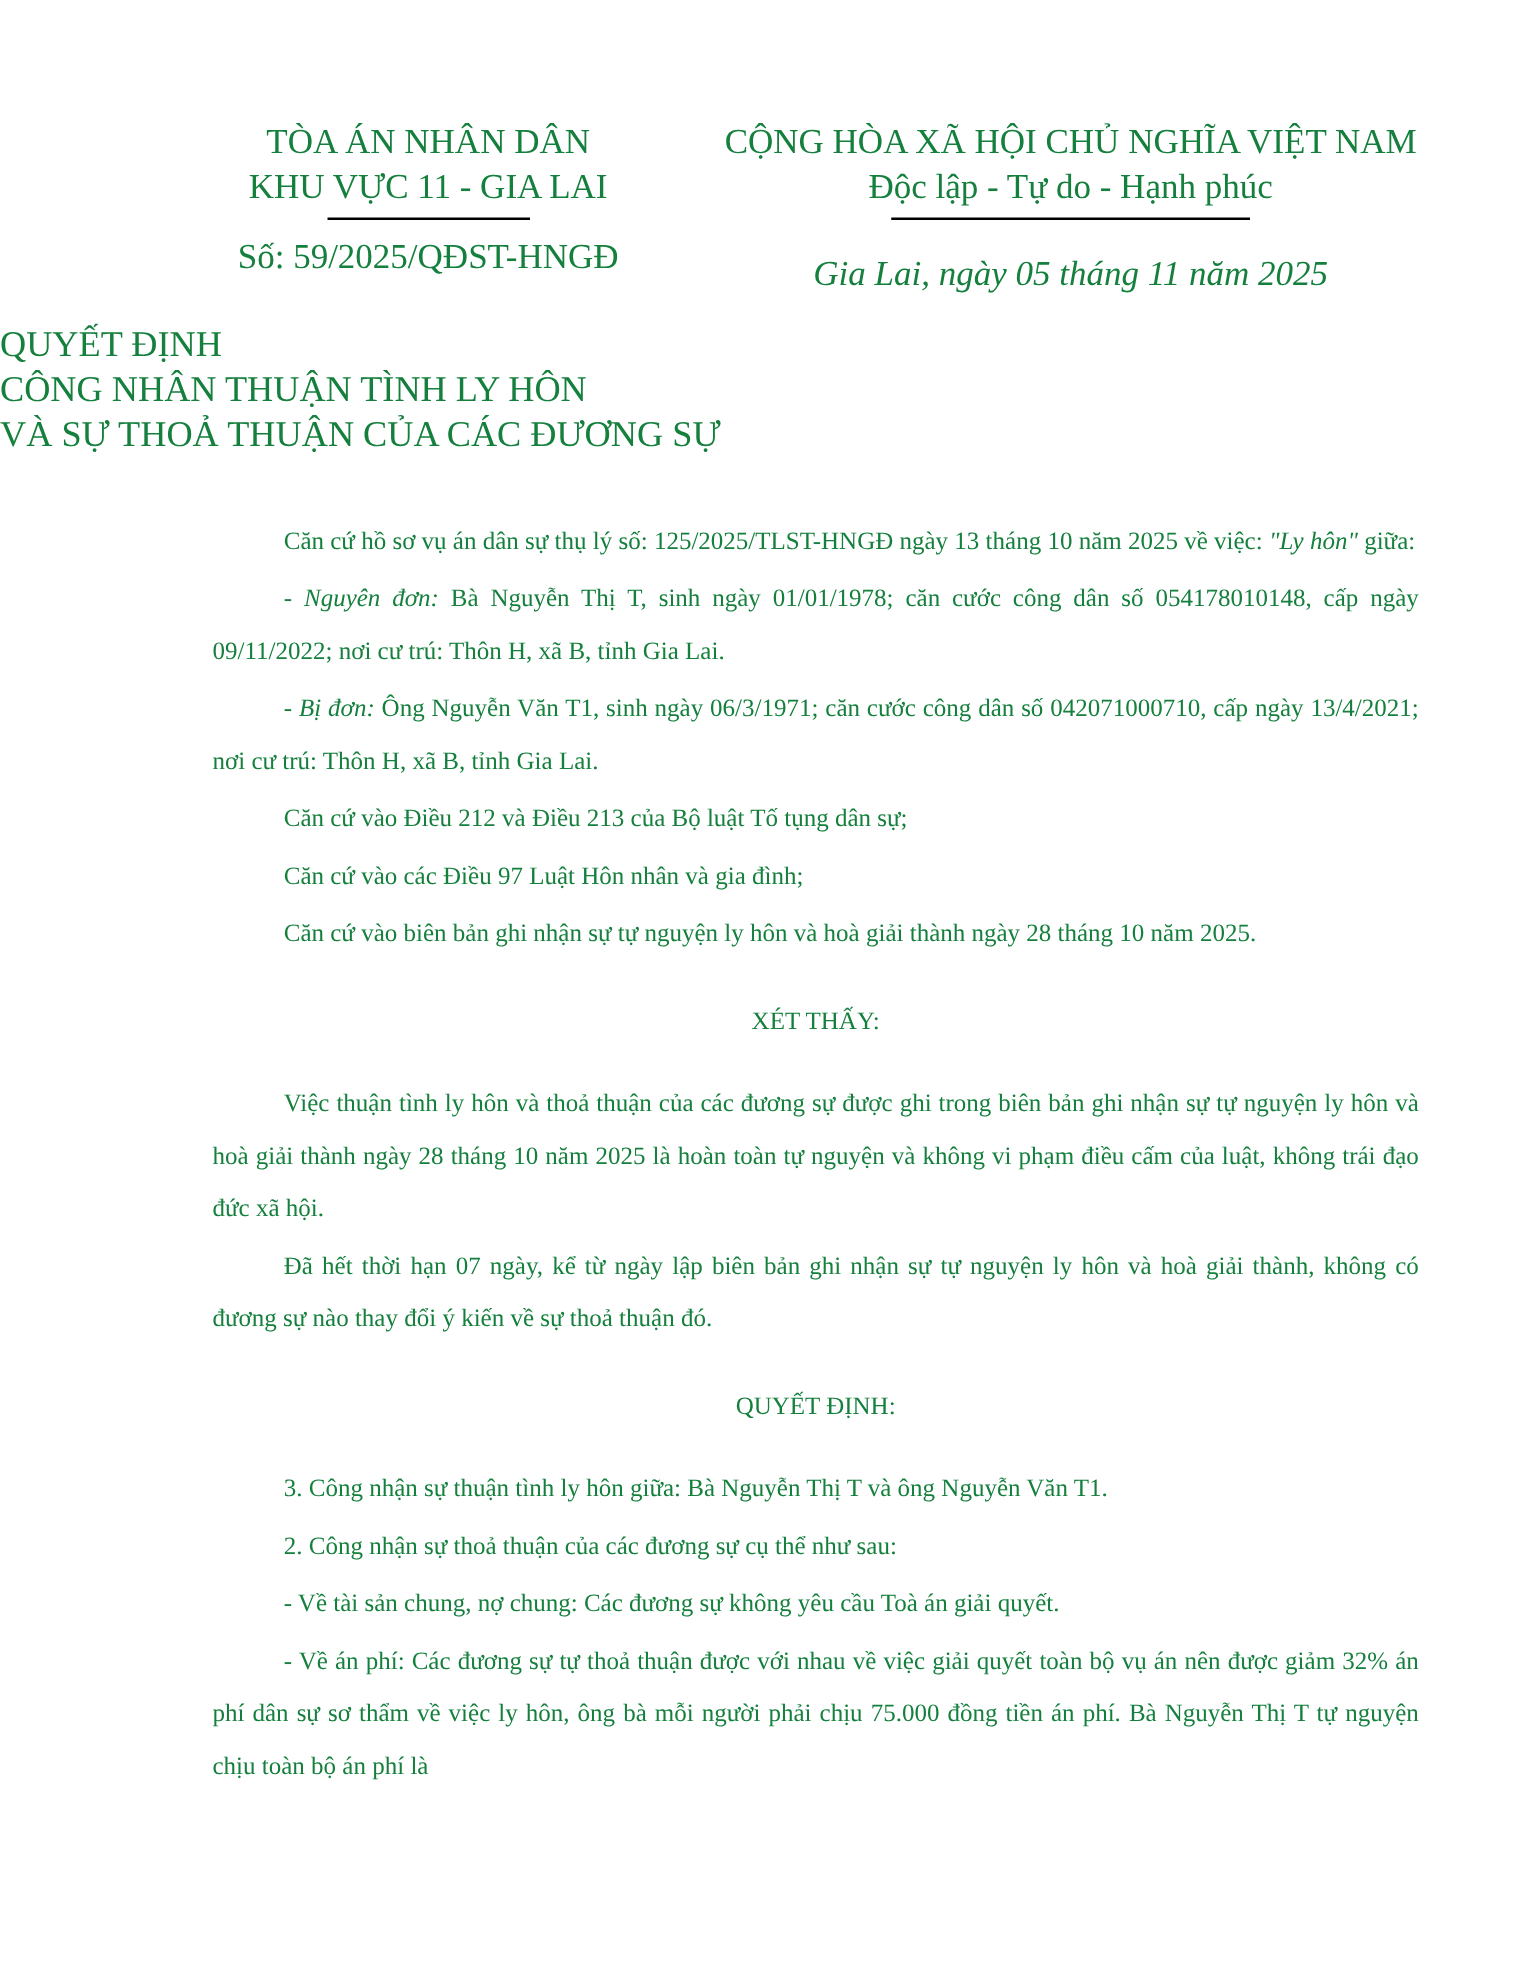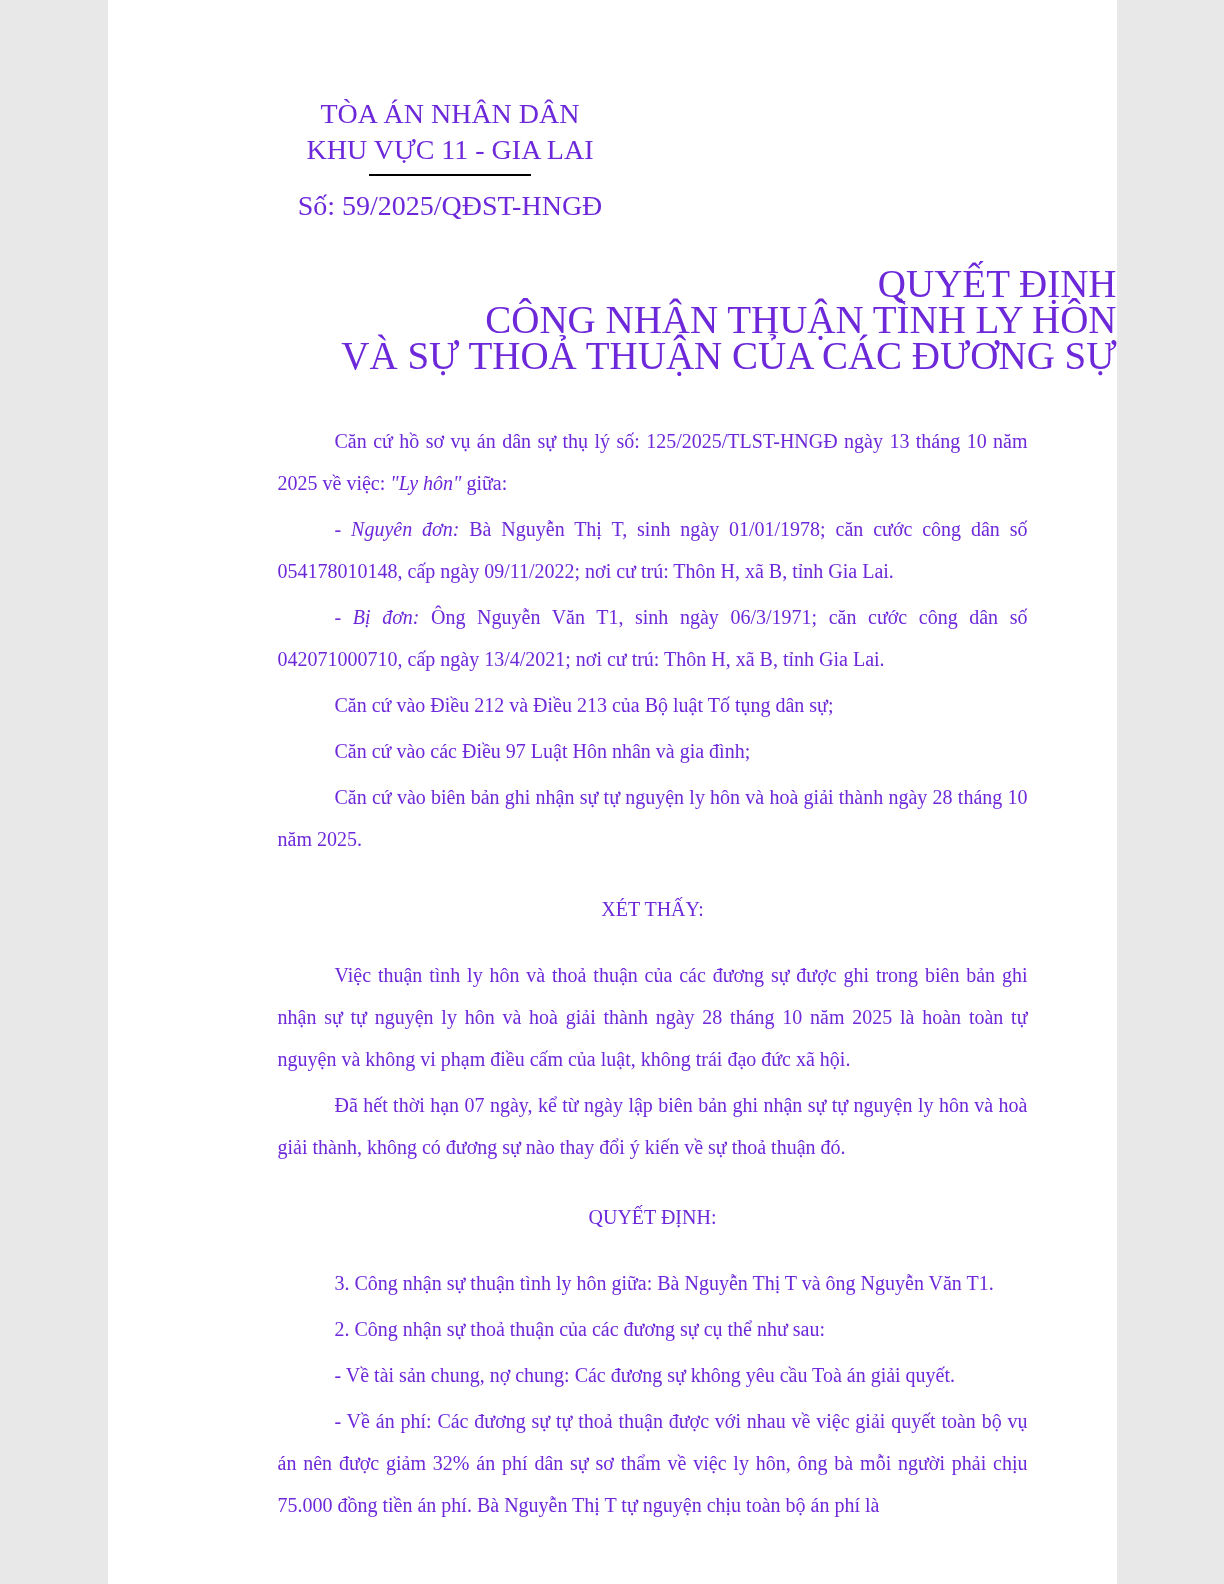--- a/index.html
+++ b/index.html
@@ -1,25 +1,25 @@
 <!DOCTYPE html>
 <html lang="vi"><head>
 <meta charset="utf-8">
 <style>
   html, body {
     margin: 0;
     padding: 0;
     background: #e8e8e8;
   }
   .page {
-    width: 1009px;
+    width: 1224px;
     height: 1584px;
     margin: 0 auto;
     background: #ffffff;
-    color: #6d28d9;
+    color: #15803d;
     font-family: "Liberation Serif", "DejaVu Serif", serif;
     position: relative;
     overflow: hidden;
     box-sizing: border-box;
   }
   
   .header {
     display: flex;
     justify-content: space-between;
     align-items: flex-start;
@@ -53,23 +53,23 @@
     height: 2px;
     background: #000;
     margin: 6px auto 0 auto;
   }
   .date-line {
     margin-top: 26px;
     font-style: italic;
   }
   
   .title-block {
-    margin-top: 42px;
-    text-align: right;
-    font-size: 39px;
+    margin-top: 20px;
+    text-align: left;
+    font-size: 29px;
     line-height: 36px;
   }
   
   .body {
     margin: 46px 89px 0 170px;
     font-size: 20px;
     line-height: 42px;
     text-align: justify;
   }
   .para {
@@ -87,20 +87,26 @@
 <body>
 
 <div class="page">
 
   <div class="header">
     <div class="header-left">
       <div>TÒA ÁN NHÂN DÂN</div>
       <div>KHU VỰC 11 - GIA LAI</div>
       <div class="org-underline"></div>
       <div class="doc-number">Số: 59/2025/QĐST-HNGĐ</div>
+    </div>
+    <div class="header-right">
+      <div>CỘNG HÒA XÃ HỘI CHỦ NGHĨA VIỆT NAM</div>
+      <div>Độc lập - Tự do - Hạnh phúc</div>
+      <div class="nation-underline"></div>
+      <div class="date-line">Gia Lai, ngày 05 tháng 11 năm 2025</div>
     </div>
   </div>
 
   <div class="title-block">
     <div>QUYẾT ĐỊNH</div>
     <div>CÔNG NHÂN THUẬN TÌNH LY HÔN</div>
     <div>VÀ SỰ THOẢ THUẬN CỦA CÁC ĐƯƠNG SỰ</div>
   </div>
 
   <div class="body">

